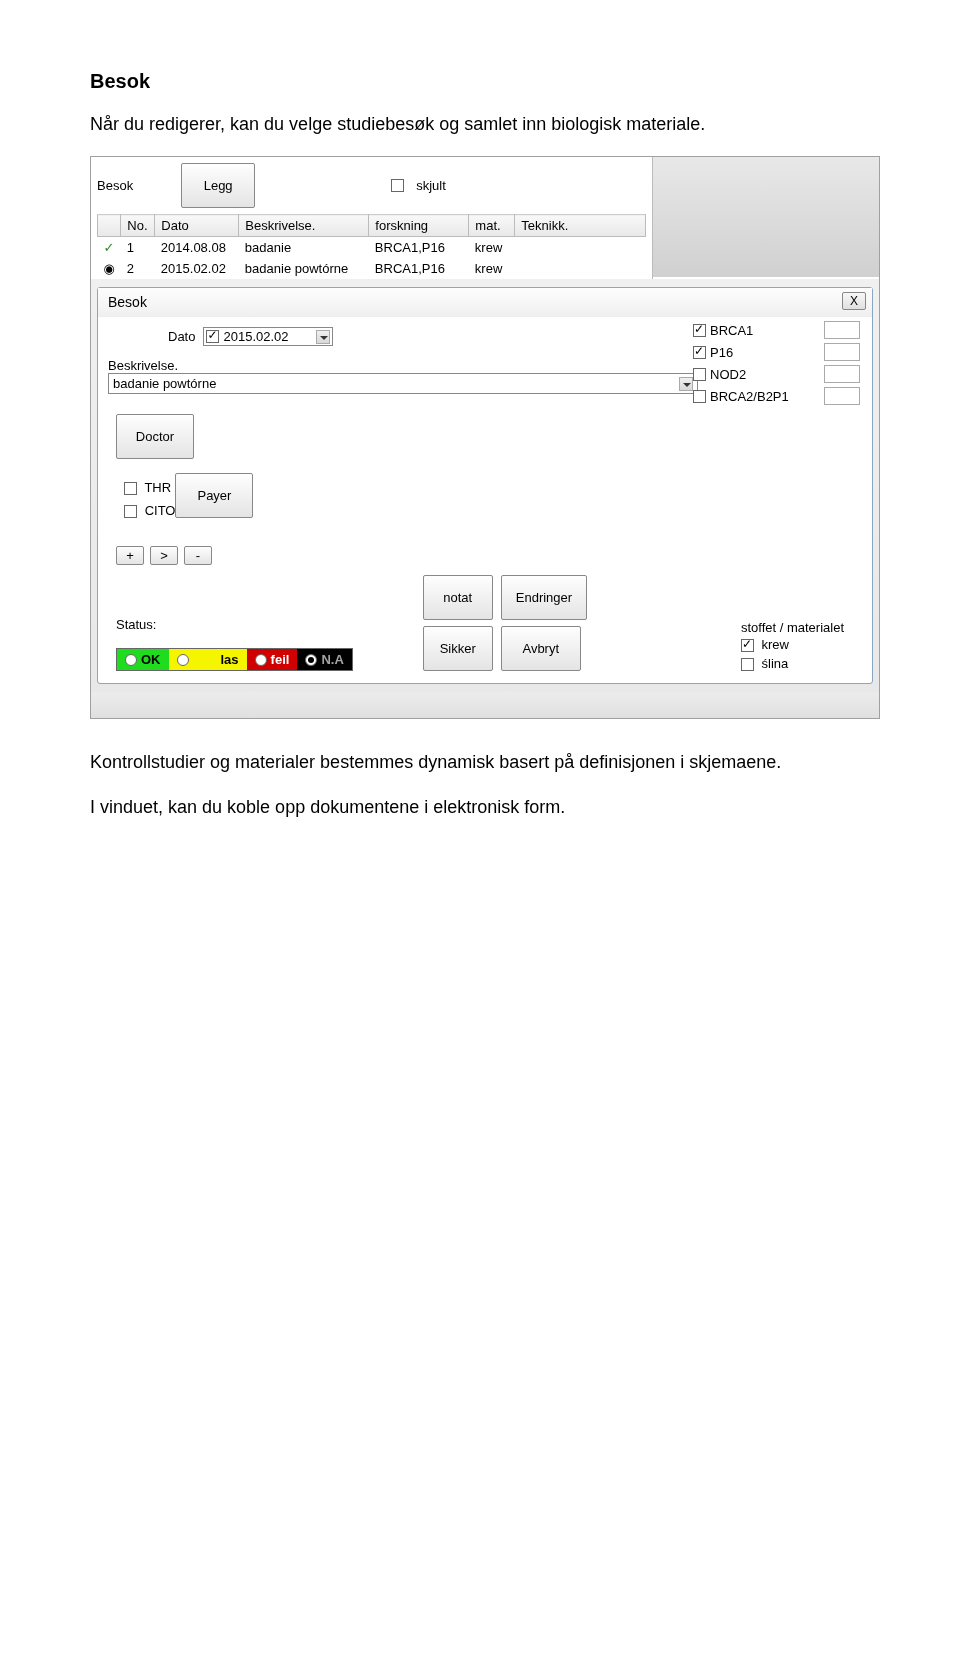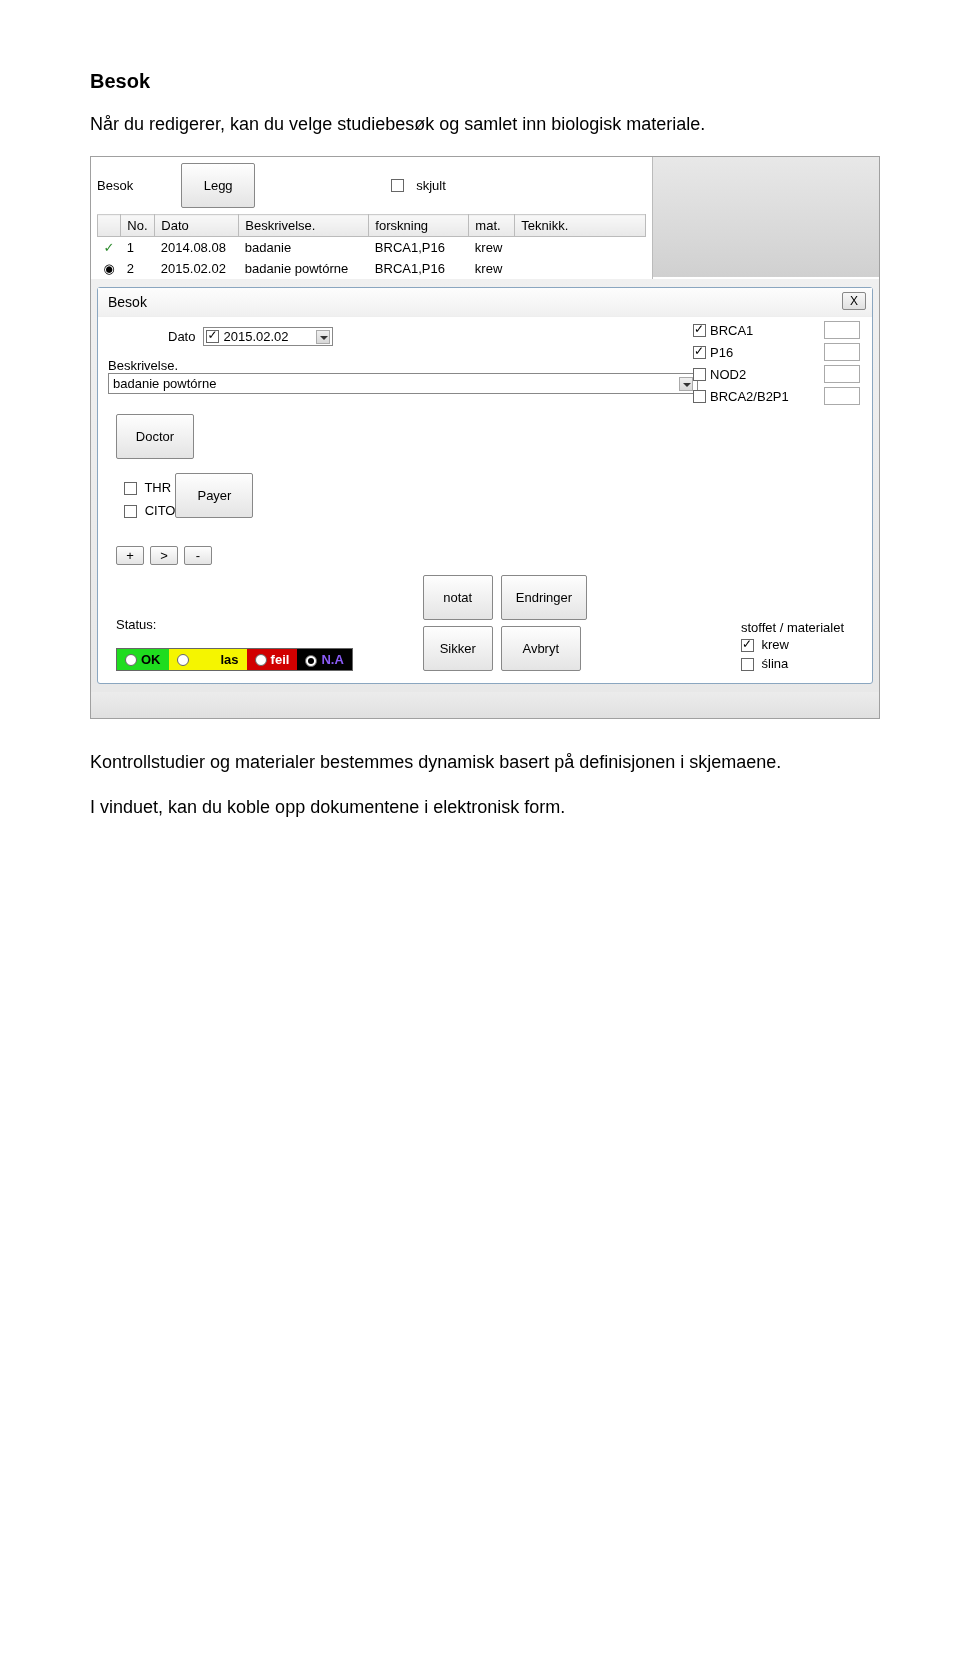--- a/index.html
+++ b/index.html
@@ -252,21 +252,21 @@
     display: flex;
     align-items: center;
     gap: 4px;
     padding: 3px 8px;
     color: #fff;
     font-size: 13px;
   }
   .status-seg.green { background: #1fdc1f; color: #000; }
   .status-seg.yellow { background: #f5f500; color: #000; gap: 32px; }
   .status-seg.red { background: #d10000; color: #fff; }
-  .status-seg.black { background: #000; color: #8b5cf6; align-items: flex-end; }
+  .status-seg.black { background: #000; color: #a3a3a3; }
   .radio {
     width: 12px; height: 12px;
     border: 1px solid #666;
     border-radius: 50%;
     background: #fff;
     display: inline-block;
     position: relative;
   }
   .radio.sel::after {
     content: '';

